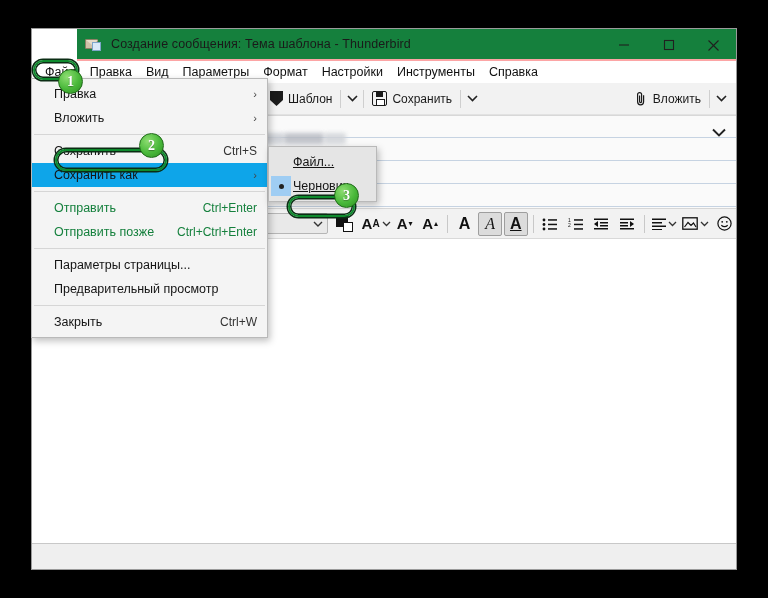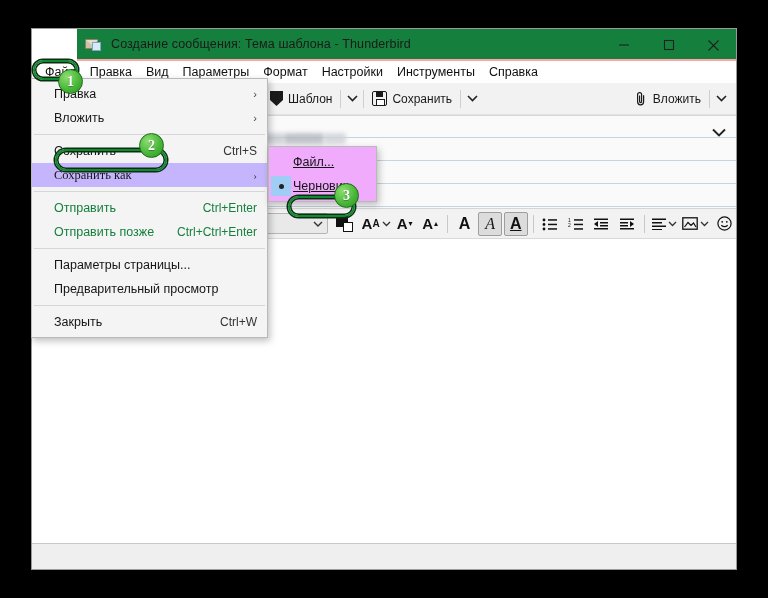--- a/index.html
+++ b/index.html
@@ -285,29 +285,29 @@
     padding: 0 10px 0 22px;
     font-size: 12.5px;
     color: #151515;
     position: relative;
     white-space: nowrap;
   }
   .mi .label { flex: 1; }
   .mi .accel { color: #333; font-size: 12px; margin-left: 12px; }
   .mi .arrow { color: #444; font-size: 11px; margin-left: 10px; }
   .mi.disabled .label, .mi.disabled .accel { color: #15803d; }
-  .mi.sel { background: #c4b5fd; font-family: Liberation Serif, serif; }
+  .mi.sel { background: #0ea5e9; }
   .msep { height: 1px; background: #d6d6d6; margin: 4px 2px; }
 
   
   #sub-menu {
     position: absolute;
     left: 268px; top: 146px;
     width: 109px;
-    background: #f0abfc;
+    background: #e5e5e5;
     border: 1px solid #b9b9b9;
     box-shadow: 2px 3px 7px rgba(0,0,0,0.25);
     padding: 3px 0;
     z-index: 41;
   }
   .smi {
     height: 24px;
     display: flex;
     align-items: center;
     padding: 0 8px 0 24px;

